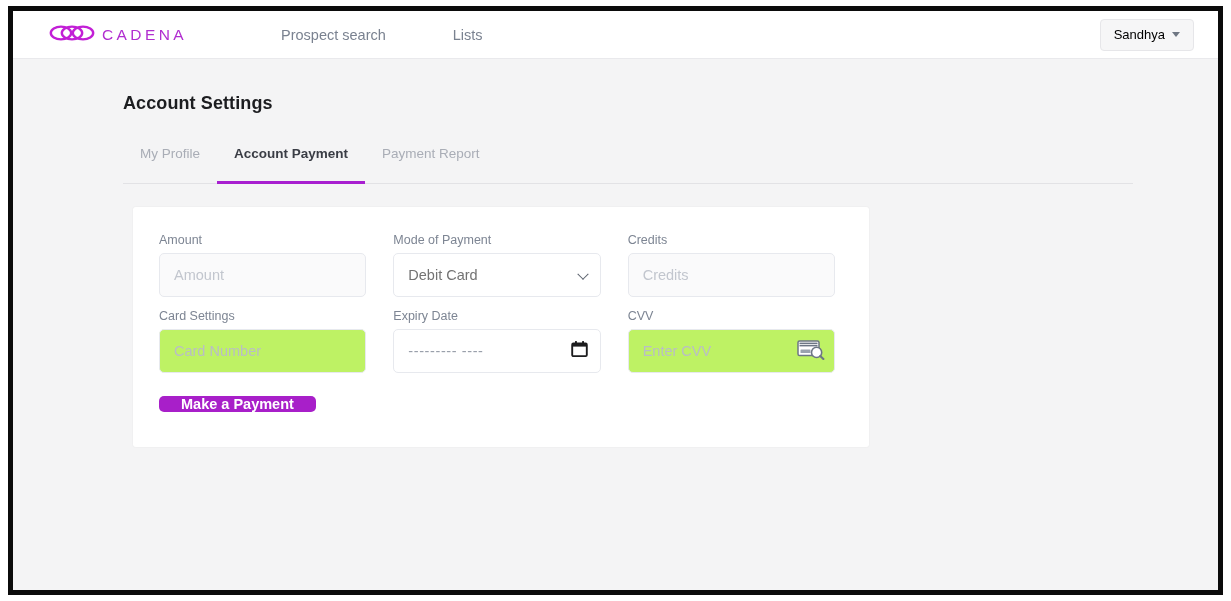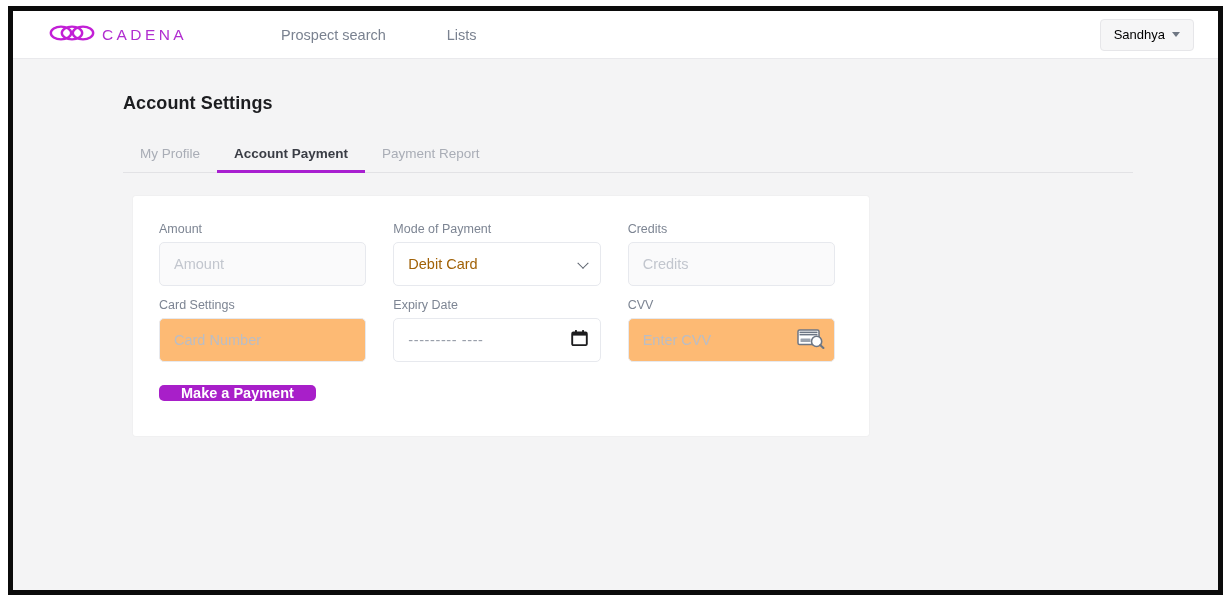--- a/index.html
+++ b/index.html
@@ -46,21 +46,21 @@
   .brand-word {
     color: #b12ed0;
     font-size: 15.5px;
     letter-spacing: 3.4px;
     font-weight: 400;
   }
   .nav-links {
     display: flex;
     align-items: center;
     margin-left: 64px;
-    gap: 1px;
+    gap: 7px;
   }
   .nav-link {
     color: #7a8290;
     font-size: 14.5px;
     padding: 6px 30px;
     text-decoration: none;
     white-space: nowrap;
   }
   .nav-right {
     margin-left: auto;
@@ -109,21 +109,21 @@
   .tabs-wrap {
     margin: 26px 0 0 110px;
     width: 1010px;
     border-bottom: 1px solid #e2e2e5;
     display: flex;
     align-items: flex-end;
   }
   .tab {
     font-size: 13.5px;
     color: #a9adb6;
-    padding: 6px 17px 9px 17px;
+    padding: 6px 17px 20px 17px;
     cursor: pointer;
     border-bottom: 3px solid transparent;
     margin-bottom: -1px;
     white-space: nowrap;
   }
   .tab.active {
     color: #3a3d45;
     font-weight: bold;
     border-bottom-color: #a81fd0;
   }
@@ -149,41 +149,41 @@
     display: block;
     font-size: 12.5px;
     color: #7d8593;
     margin-bottom: 6px;
   }
   .input {
     width: 100%;
     height: 44px;
     border: 1px solid #e7e9ee;
     border-radius: 5px;
-    background: #fdba74;
+    background: #bef264;
     padding: 0 14px;
     font-size: 14.5px;
     color: #3d4350;
     font-family: "Liberation Sans", sans-serif;
     outline: none;
   }
   .input::placeholder { color: #b9bdc6; }
   .input.muted { background: #fafafb; }
   .input.muted::placeholder { color: #c2c6ce; }
 
   .select-wrap { position: relative; }
   .select {
     width: 100%;
     height: 44px;
     border: 1px solid #e7e9ee;
     border-radius: 5px;
     background: #ffffff;
     padding: 0 34px 0 14px;
     font-size: 14.5px;
-    color: #a16207;
+    color: #737373;
     font-family: "Liberation Sans", sans-serif;
     appearance: none;
     -webkit-appearance: none;
     outline: none;
     cursor: pointer;
   }
   .select-chevron {
     position: absolute;
     right: 14px; top: 50%;
     transform: translateY(-60%) rotate(45deg);

